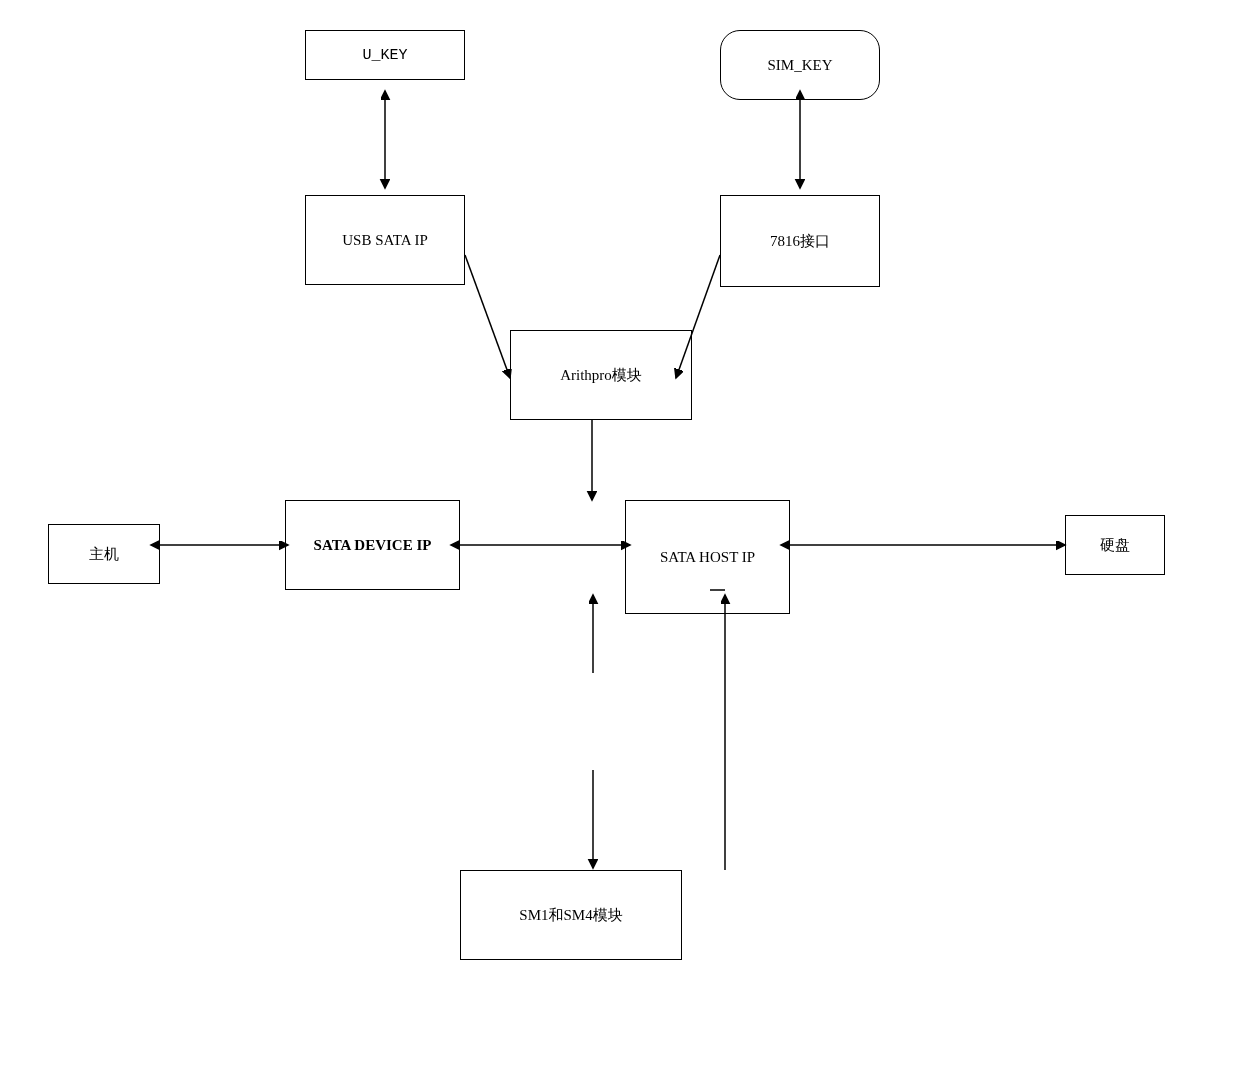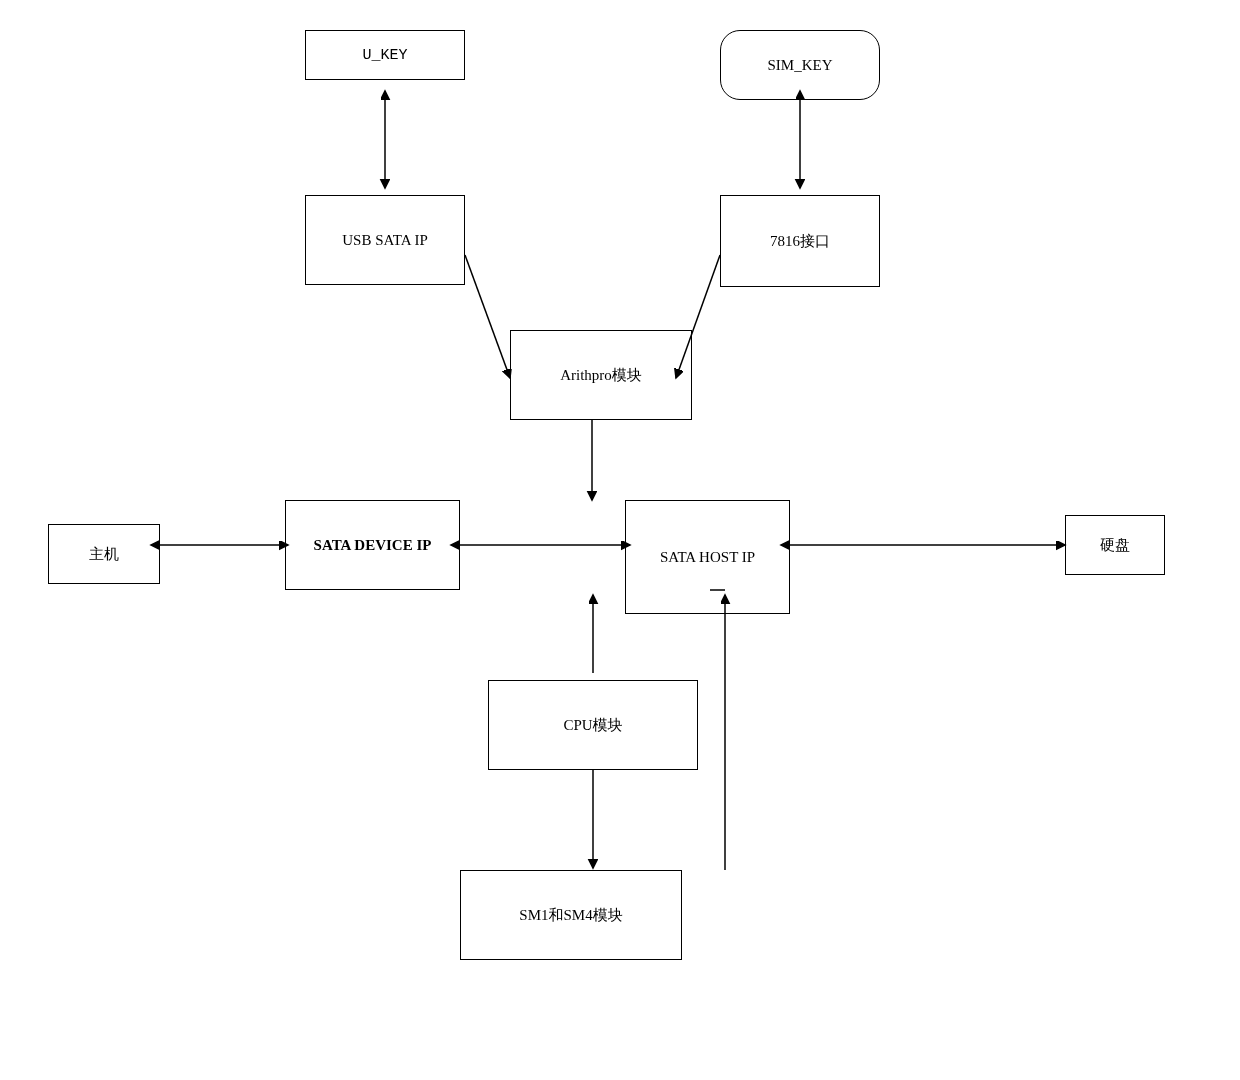--- a/index.html
+++ b/index.html
@@ -61,21 +61,20 @@
   <div class="box" style="left:510px; top:330px; width:182px; height:90px;">Arithpro模块</div>
 
   <div class="box" style="left:285px; top:500px; width:175px; height:90px;font-weight:bold;">SATA DEVICE IP</div>
 
   <div class="box" style="left:625px; top:500px; width:165px; height:114px;">SATA HOST IP</div>
 
   <div class="box" style="left:48px; top:515px; width:112px; height:60px;margin-top:9px;">主机</div>
 
   <div class="box" style="left:1065px; top:515px; width:100px; height:60px;">硬盘</div>
 
-  <div class="box" style="left:488px; top:680px; width:210px; height:90px;">CPU模块</div>
 
   <div class="box" style="left:460px; top:870px; width:222px; height:90px;">SM1和SM4模块</div>
 
   <svg class="arrows">
     <defs>
       <marker id="arrow-end" markerWidth="8" markerHeight="8" refX="6" refY="3" orient="auto">
         <polygon points="0 0, 6 3, 0 6" fill="#000"></polygon>
       </marker>
       <marker id="arrow-start" markerWidth="8" markerHeight="8" refX="0" refY="3" orient="auto-start-reverse">
         <polygon points="0 0, 6 3, 0 6" fill="#000"></polygon>

